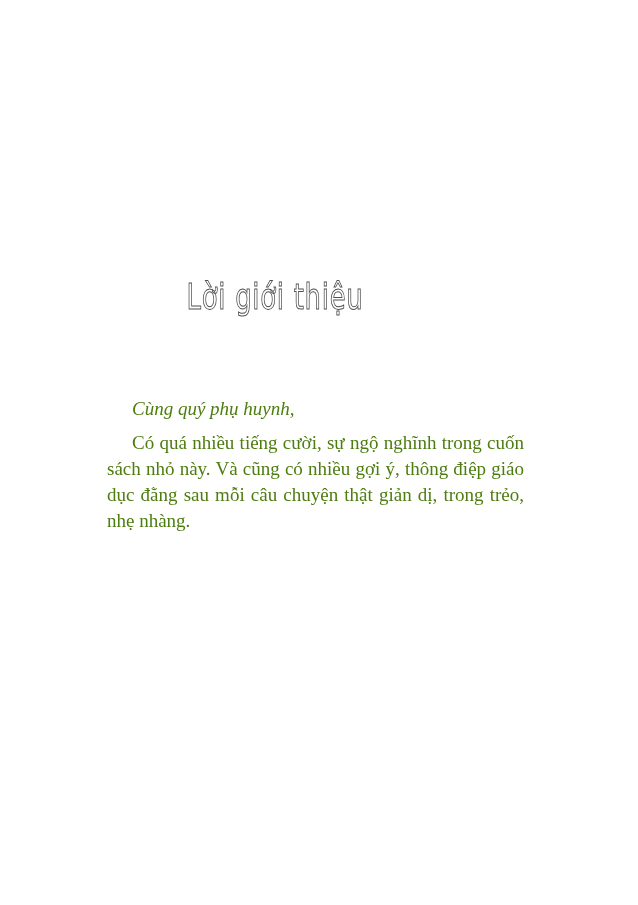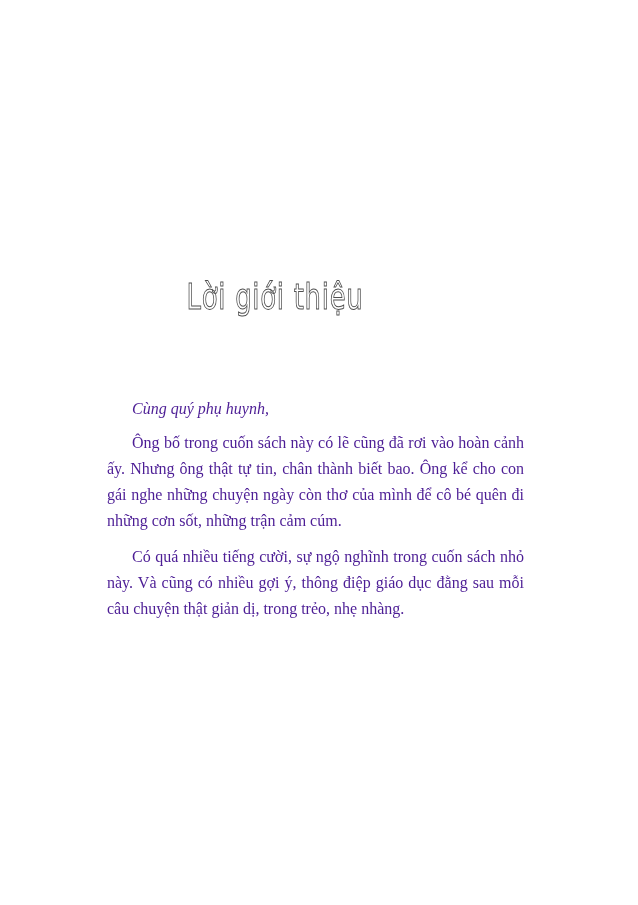--- a/index.html
+++ b/index.html
@@ -33,23 +33,23 @@
     -webkit-text-stroke: 1px #4f4f4f;
     transform: scaleX(0.72);
     transform-origin: 50% 50%;
   }
   
   .content {
     position: absolute;
     top: 396px;
     left: 107px;
     width: 417px;
-    font-size: 16px;
+    font-size: 19px;
     line-height: 26px;
-    color: #4c1d95;
+    color: #4d7c0f;
     text-align: justify;
     text-justify: inter-word;
   }
   .salutation {
     margin: 0 0 8px 0;
     font-style: italic;
     text-indent: 25px;
     text-align: left;
   }
   .para {
@@ -64,18 +64,17 @@
 <body>
 
 <div class="page">
 
   <h1 class="chapter-title">Lời giới thiệu</h1>
 
   <div class="content">
     <p class="salutation">Cùng quý phụ huynh,</p>
 
 
-    <p class="para">Ông bố trong cuốn sách này có lẽ cũng đã rơi vào hoàn cảnh ấy. Nhưng ông thật tự tin, chân thành biết bao. Ông kể cho con gái nghe những chuyện ngày còn thơ của mình để cô bé quên đi những cơn sốt, những trận cảm cúm.</p>
 
     <p class="para">Có quá nhiều tiếng cười, sự ngộ nghĩnh trong cuốn sách nhỏ này. Và cũng có nhiều gợi ý, thông điệp giáo dục đằng sau mỗi câu chuyện thật giản dị, trong trẻo, nhẹ nhàng.</p>
   </div>
 
 </div>
 
 </body></html>

